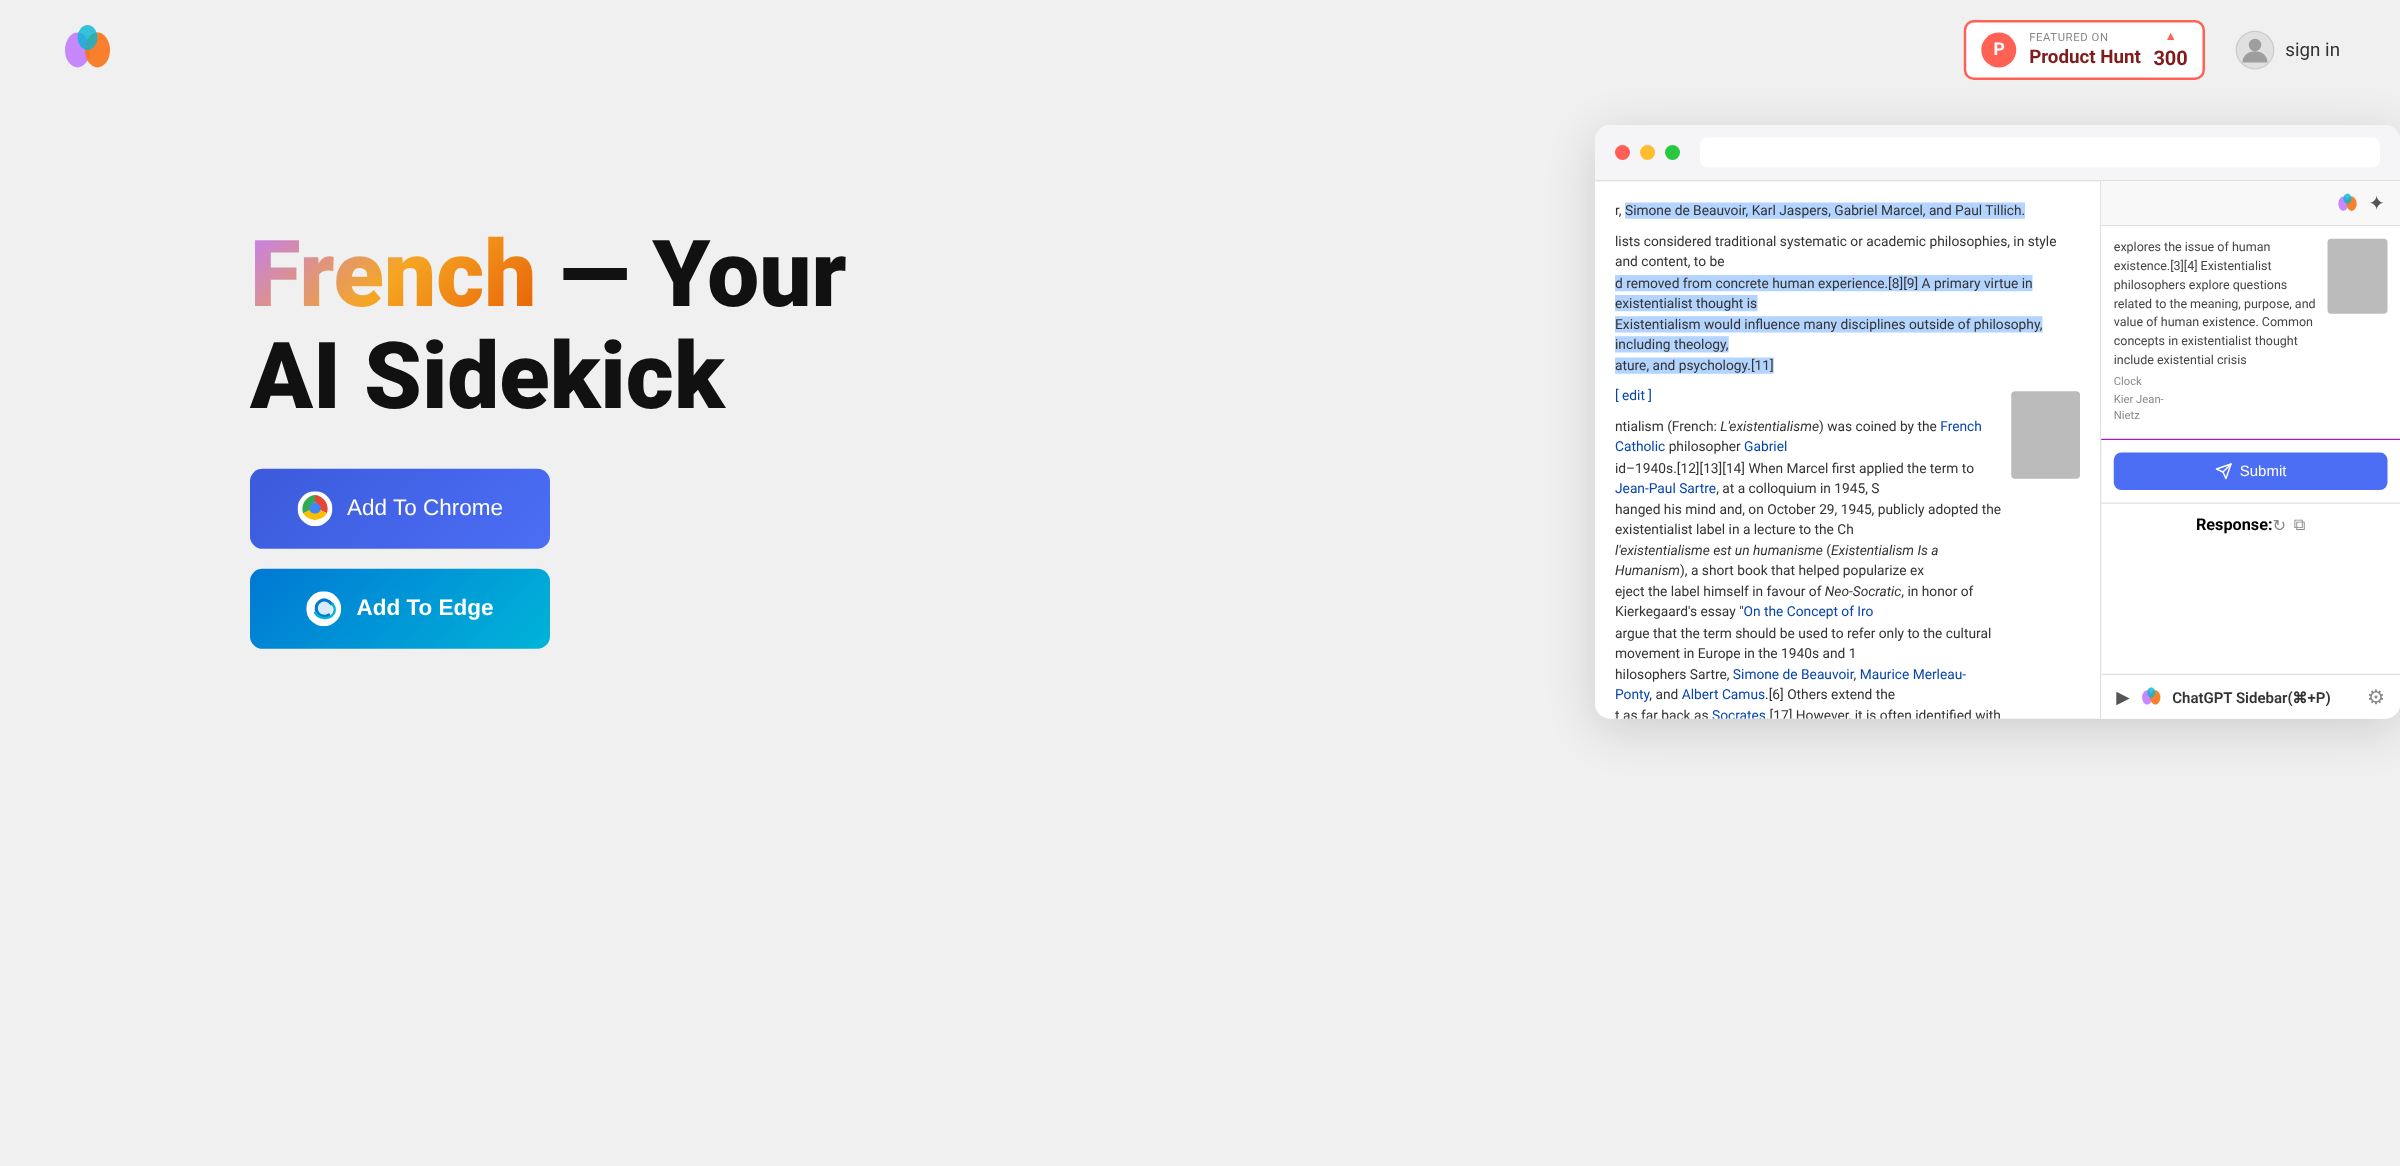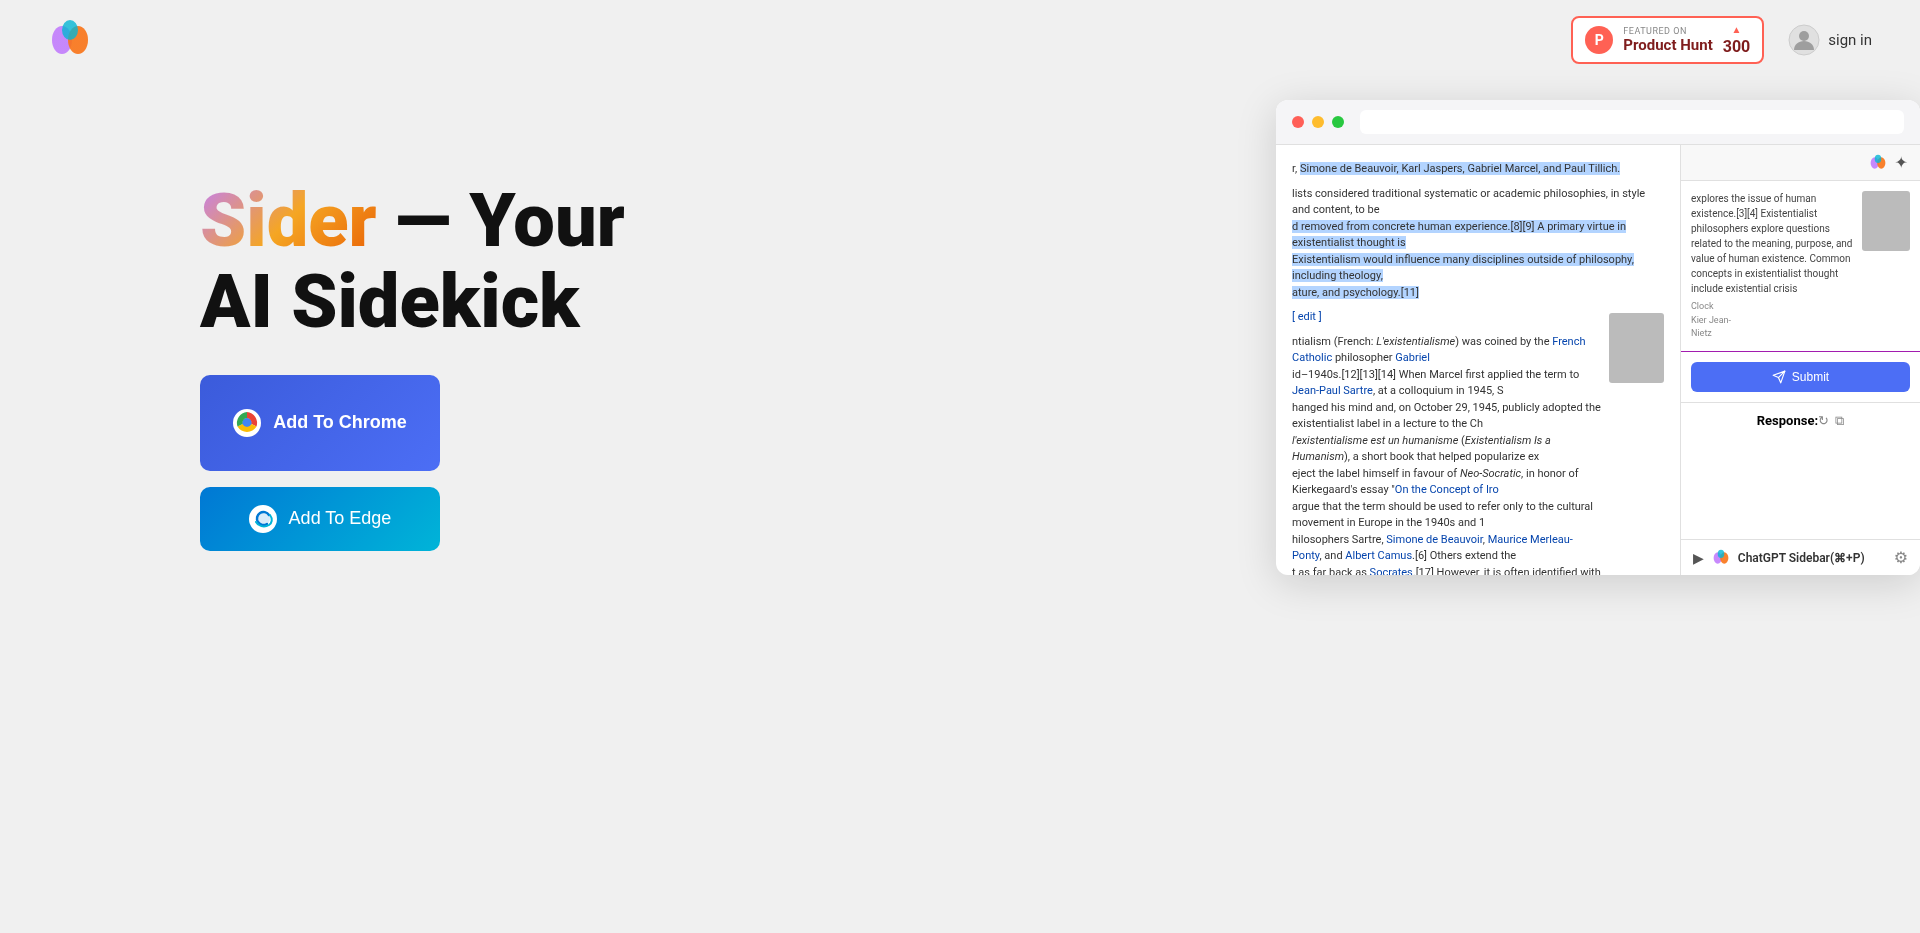--- a/index.html
+++ b/index.html
@@ -152,39 +152,39 @@
     }
 
     .btn-chrome {
       display: flex;
       align-items: center;
       gap: 12px;
       background: linear-gradient(135deg, #3b5bdb 0%, #4c6ef5 100%);
       color: white;
       border: none;
       border-radius: 10px;
-      padding: 34px 32px;
+      padding: 18px 32px;
       font-size: 18px;
-      font-weight: 700;
+      font-weight: 400;
       cursor: pointer;
       width: 240px;
       justify-content: center;
     }
 
     .btn-edge {
       display: flex;
       align-items: center;
       gap: 12px;
       background: linear-gradient(135deg, #0078d4 0%, #00b4d8 100%);
       color: white;
       border: none;
       border-radius: 10px;
       padding: 18px 32px;
       font-size: 18px;
-      font-weight: 400;
+      font-weight: 700;
       cursor: pointer;
       width: 240px;
       justify-content: center;
     }
 
     
     .chrome-icon {
       width: 28px;
       height: 28px;
     }
@@ -411,21 +411,21 @@
       </svg>
       <span>sign in</span>
     </div>
   </div>
 </header>
 
 <div class="main-content">
 
   <div class="left-panel">
     <h1 class="hero-title">
-      <span class="sider-word">Sider</span><span> — Your AI Sidekick</span>
+      <span class="sider-word">French</span><span> — Your AI Sidekick</span>
     </h1>
 
 
     <div class="buttons-container">
       <button class="btn-chrome">
 
         <svg class="chrome-icon" viewBox="0 0 28 28">
           <circle cx="14" cy="14" r="14" fill="white"></circle>
           <circle cx="14" cy="14" r="5" fill="#4285f4"></circle>
           <path d="M14 3 A11 11 0 0 1 23.5 17.5 L18.5 15 A5 5 0 0 0 14 9 Z" fill="#ea4335"></path>

